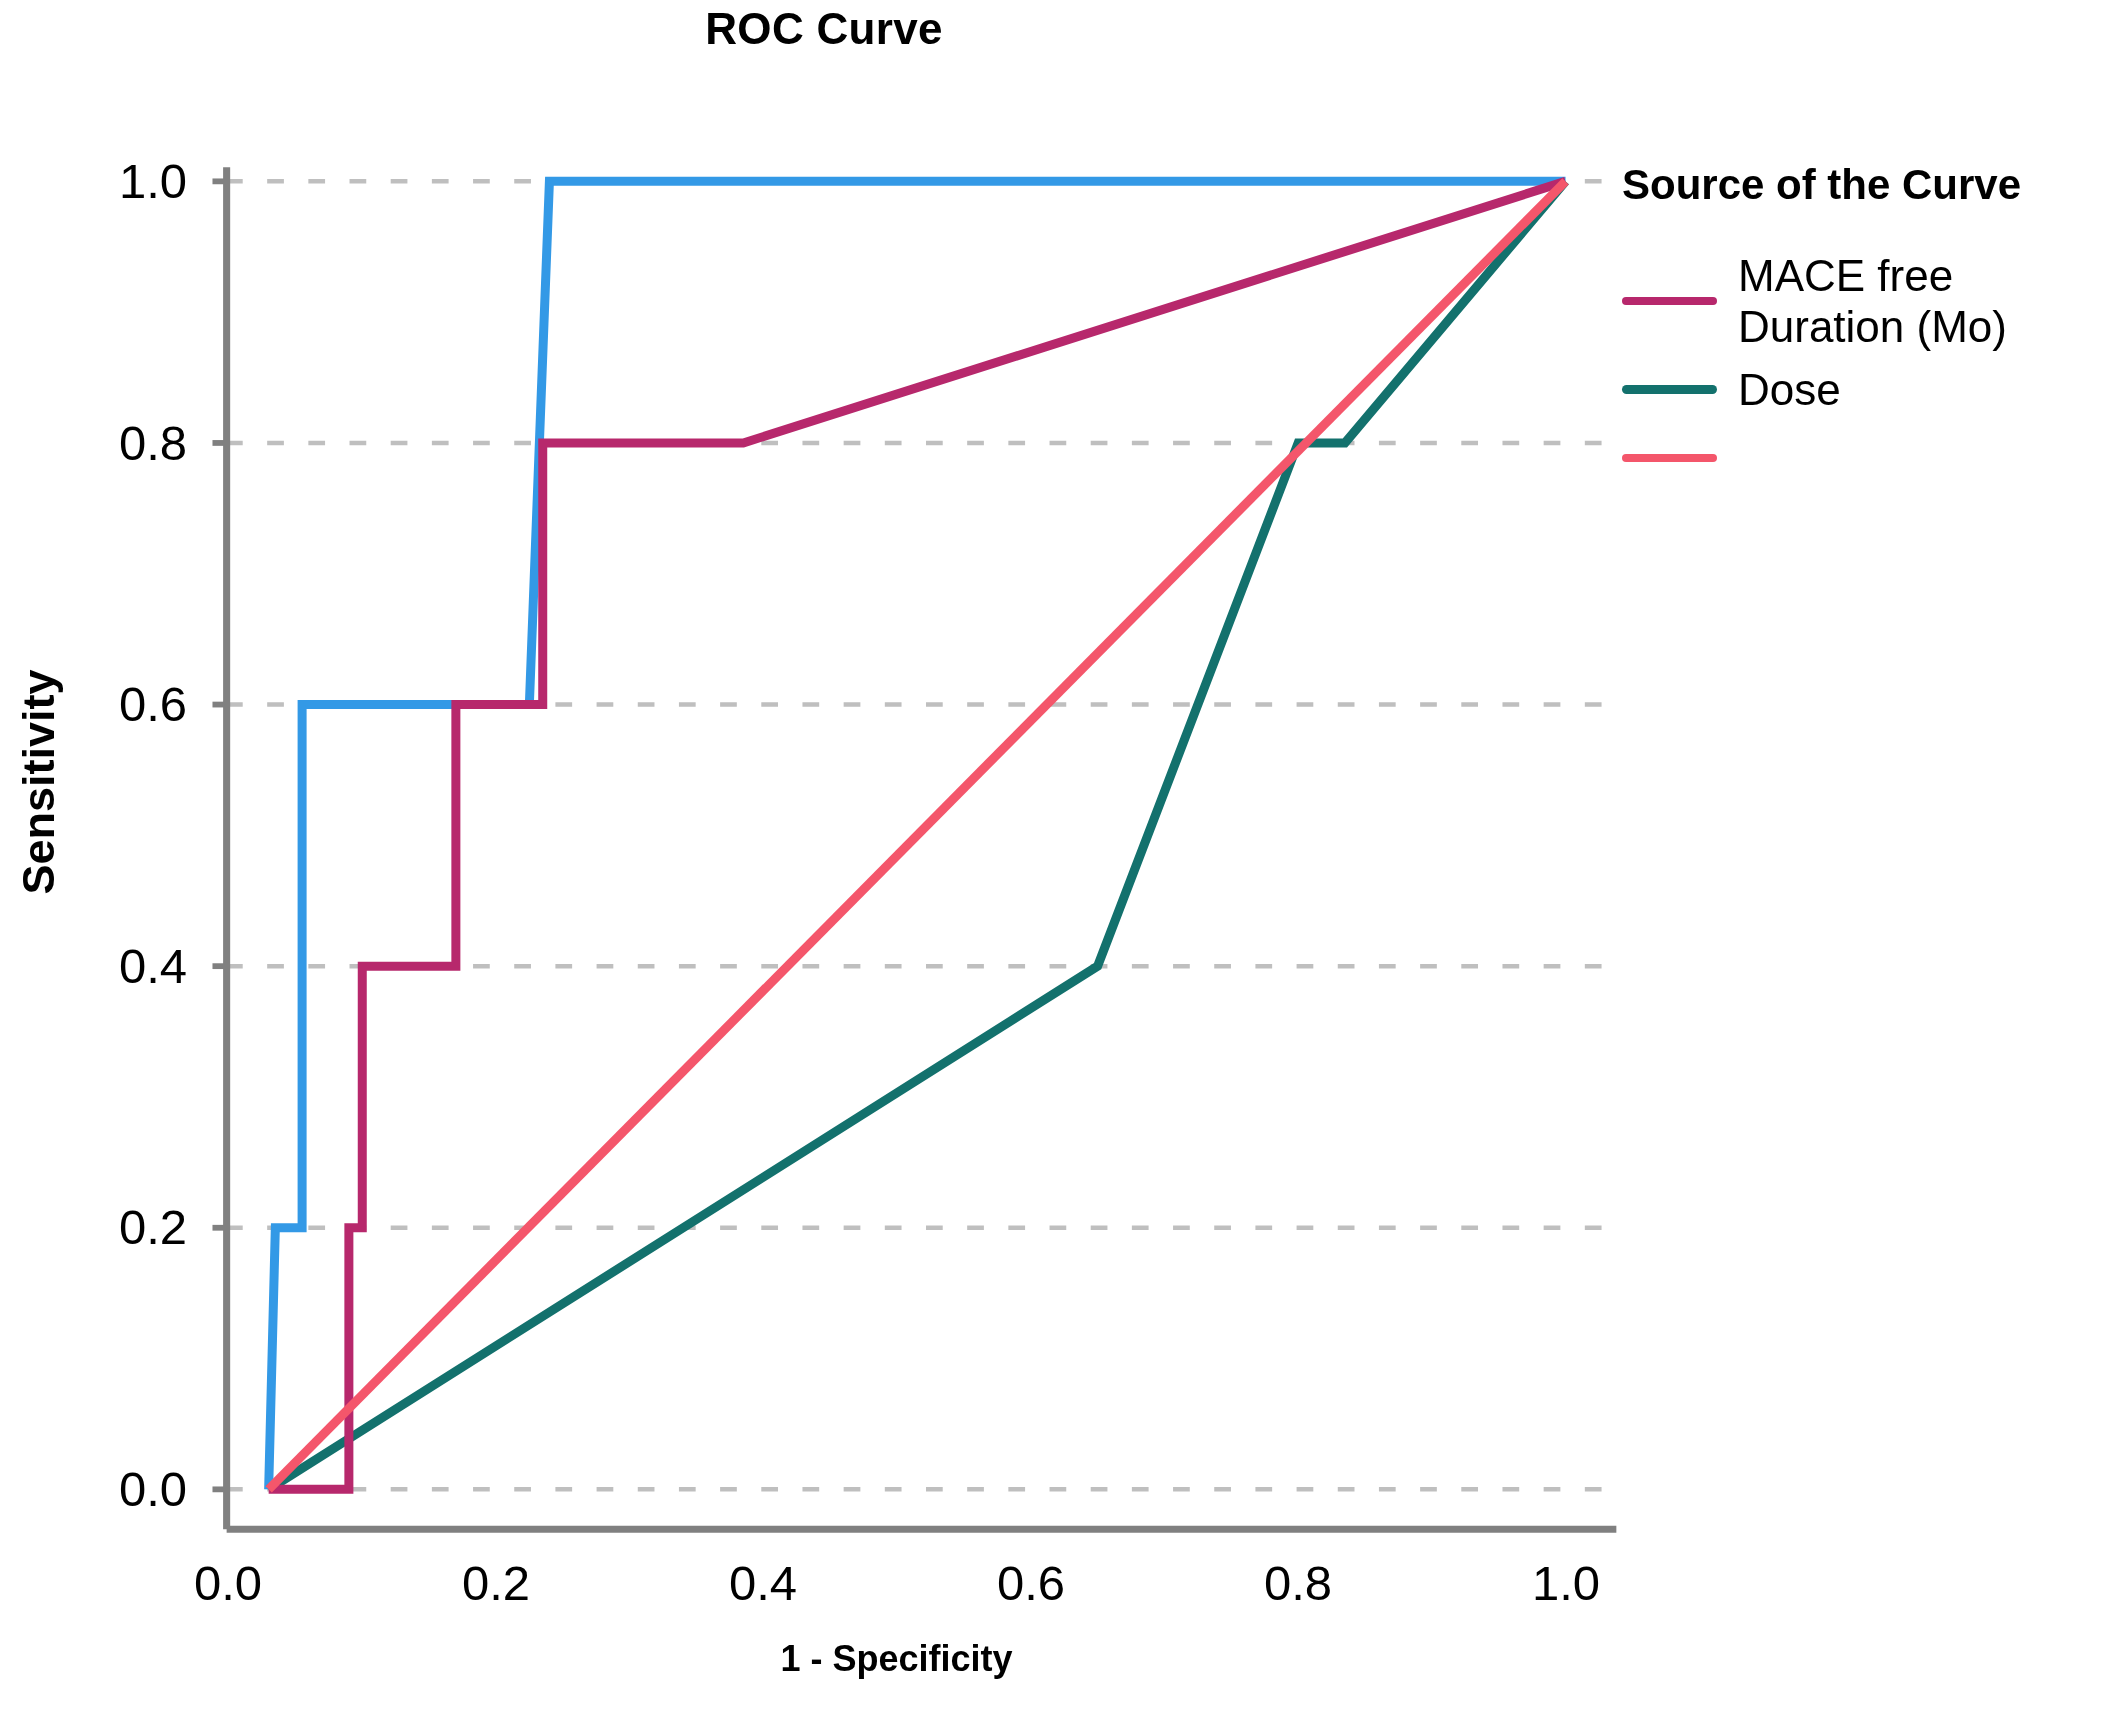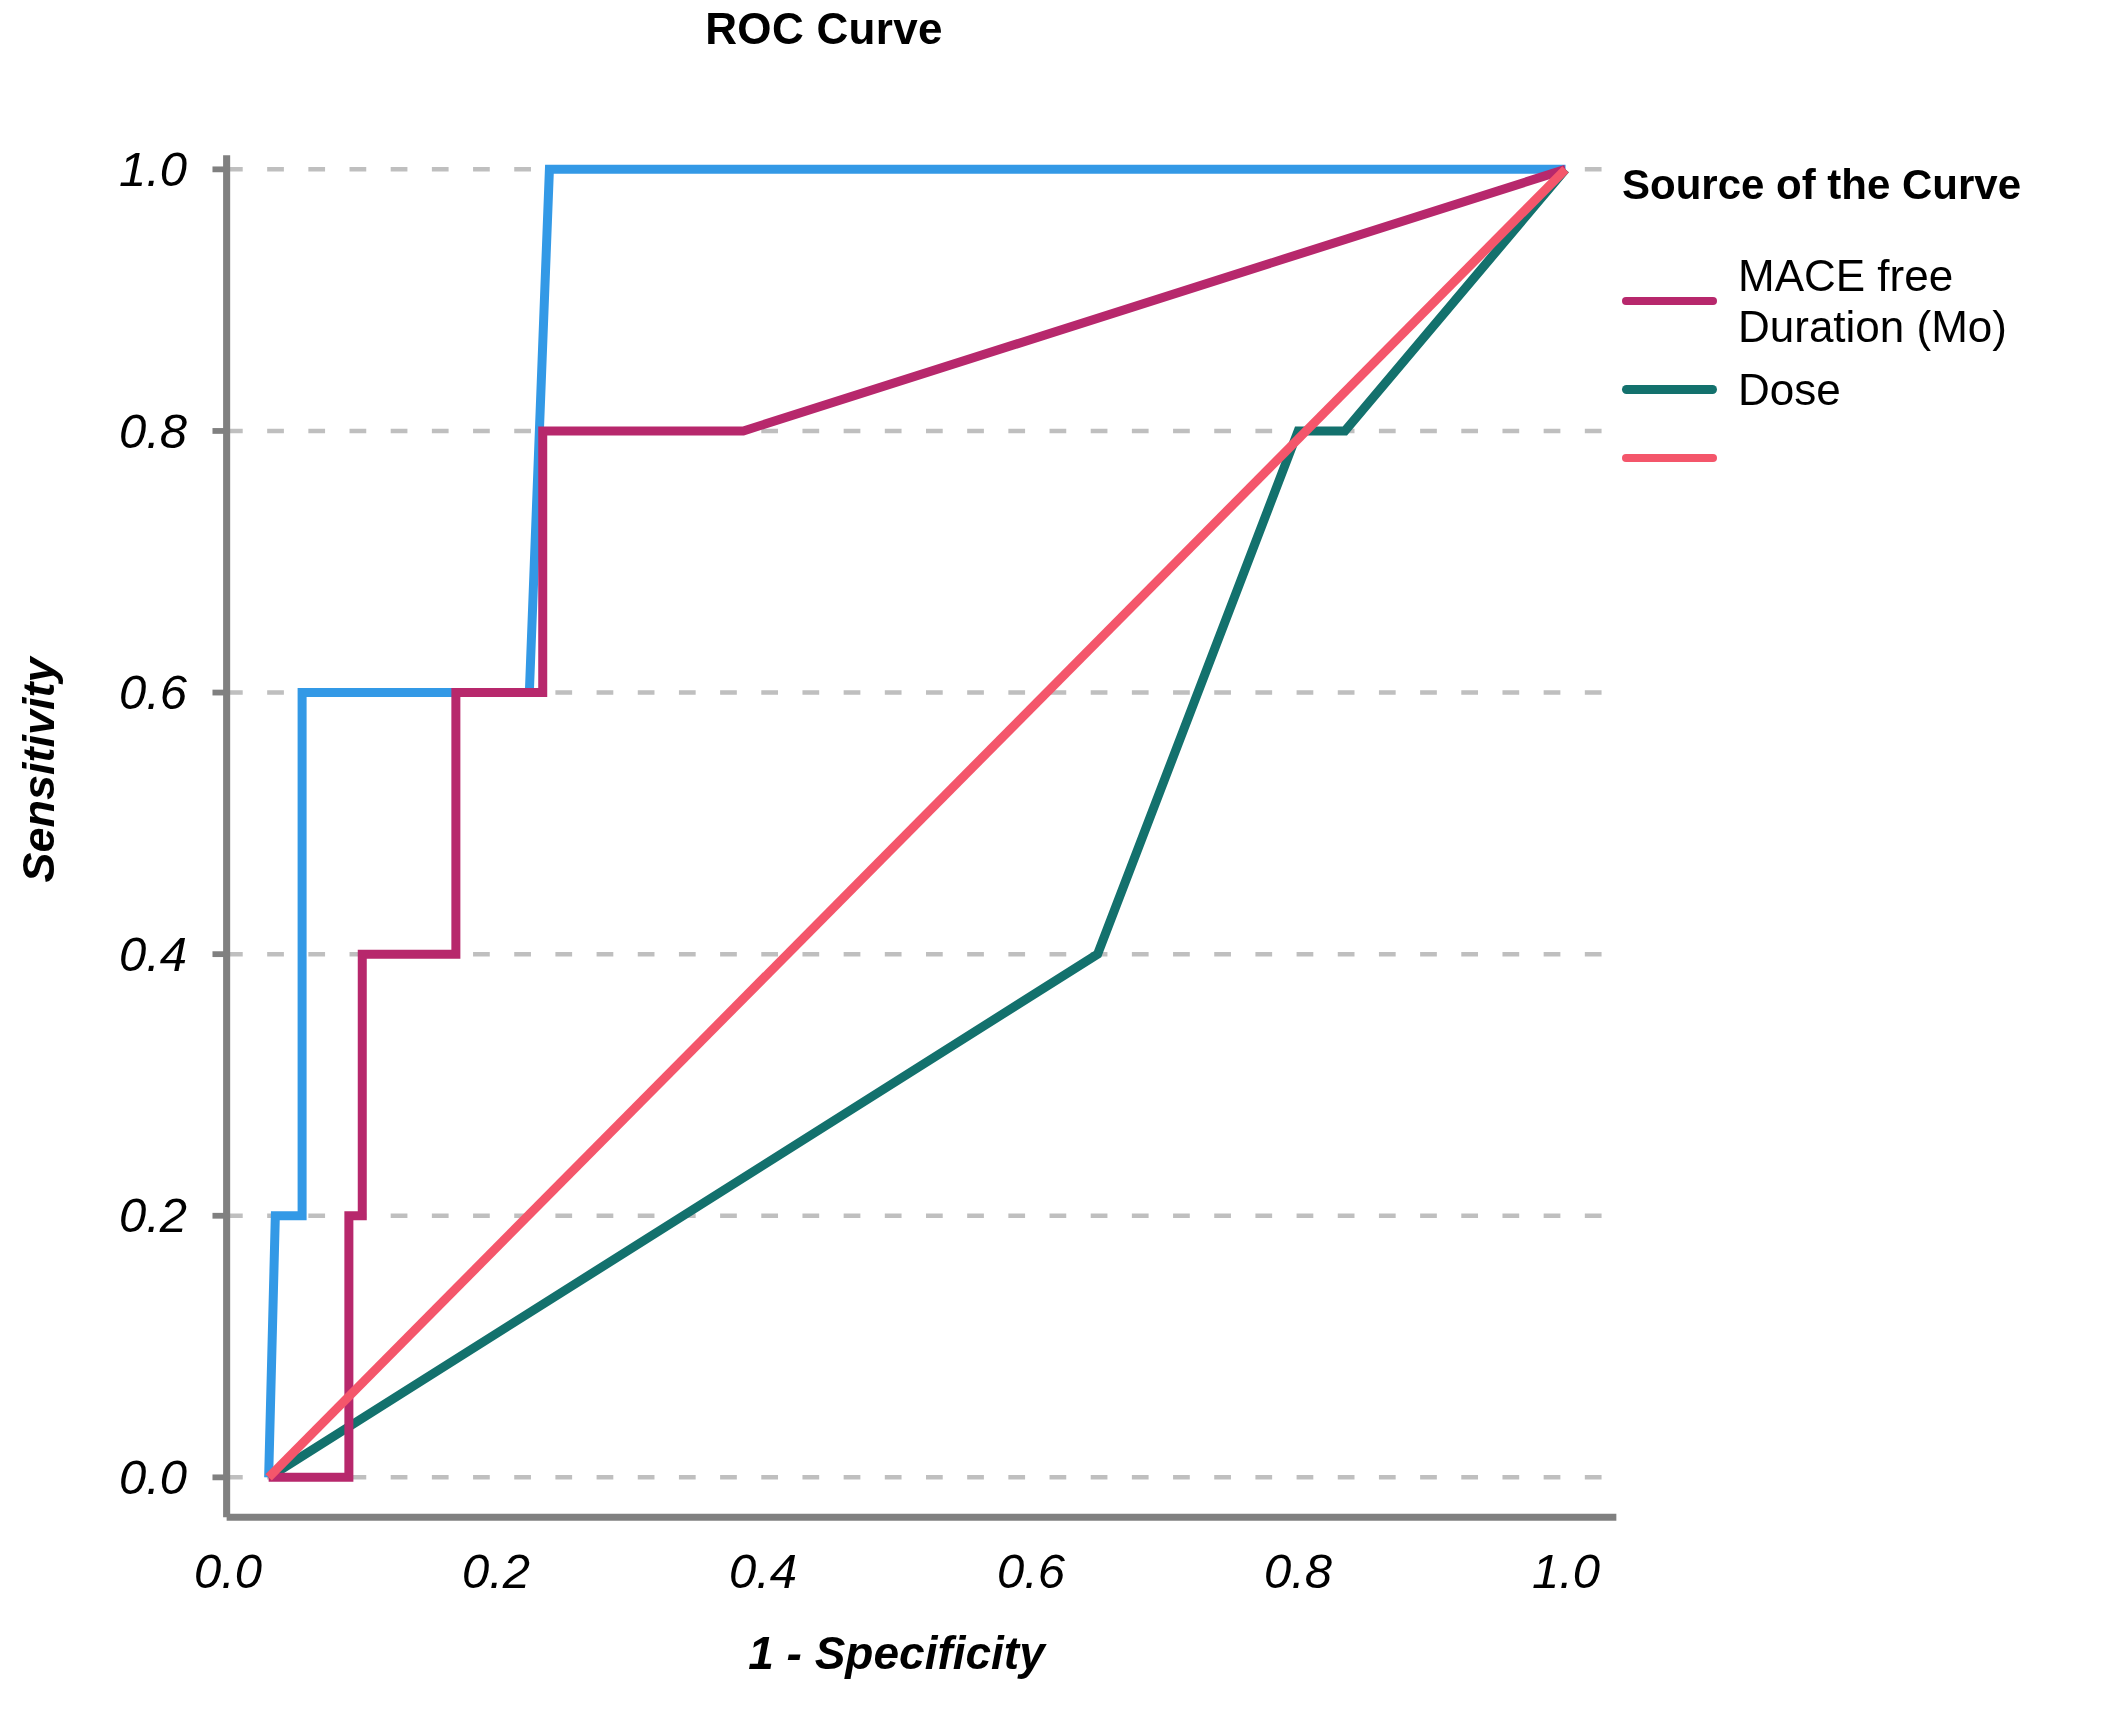--- a/index.html
+++ b/index.html
@@ -21,21 +21,21 @@
     left:0;top:3.9px;width:1648px;
     text-align:center;
     font-size:44px;
     font-weight:bold;
     letter-spacing:0.3px;
   }
   
   
   #plot-area{
     position:absolute;
-    left:0;top:4px;width:1686px;height:1557px;font-style:italic;
+    left:0;top:16px;width:1686px;height:1557px;
   }
   #plot-svg{position:absolute;left:0;top:0;}
 
   
   .ytick{
     position:absolute;
     width:148px;
     text-align:right;
     font-size:49px;
     line-height:49px;
@@ -57,21 +57,21 @@
     font-size:45px;
     font-weight:bold;
     transform:rotate(-90deg);
     transform-origin:center center;
   }
   #x-axis-title{
     position:absolute;
     left:228px;top:1622px;
     width:1337px;
     text-align:center;
-    font-size:46px;
+    font-size:36px;
     font-weight:bold;
   }
   
   #legend{
     position:absolute;
     left:1622px;top:161px;
     width:497px;
   }
   #legend-title{
     font-size:42px;

